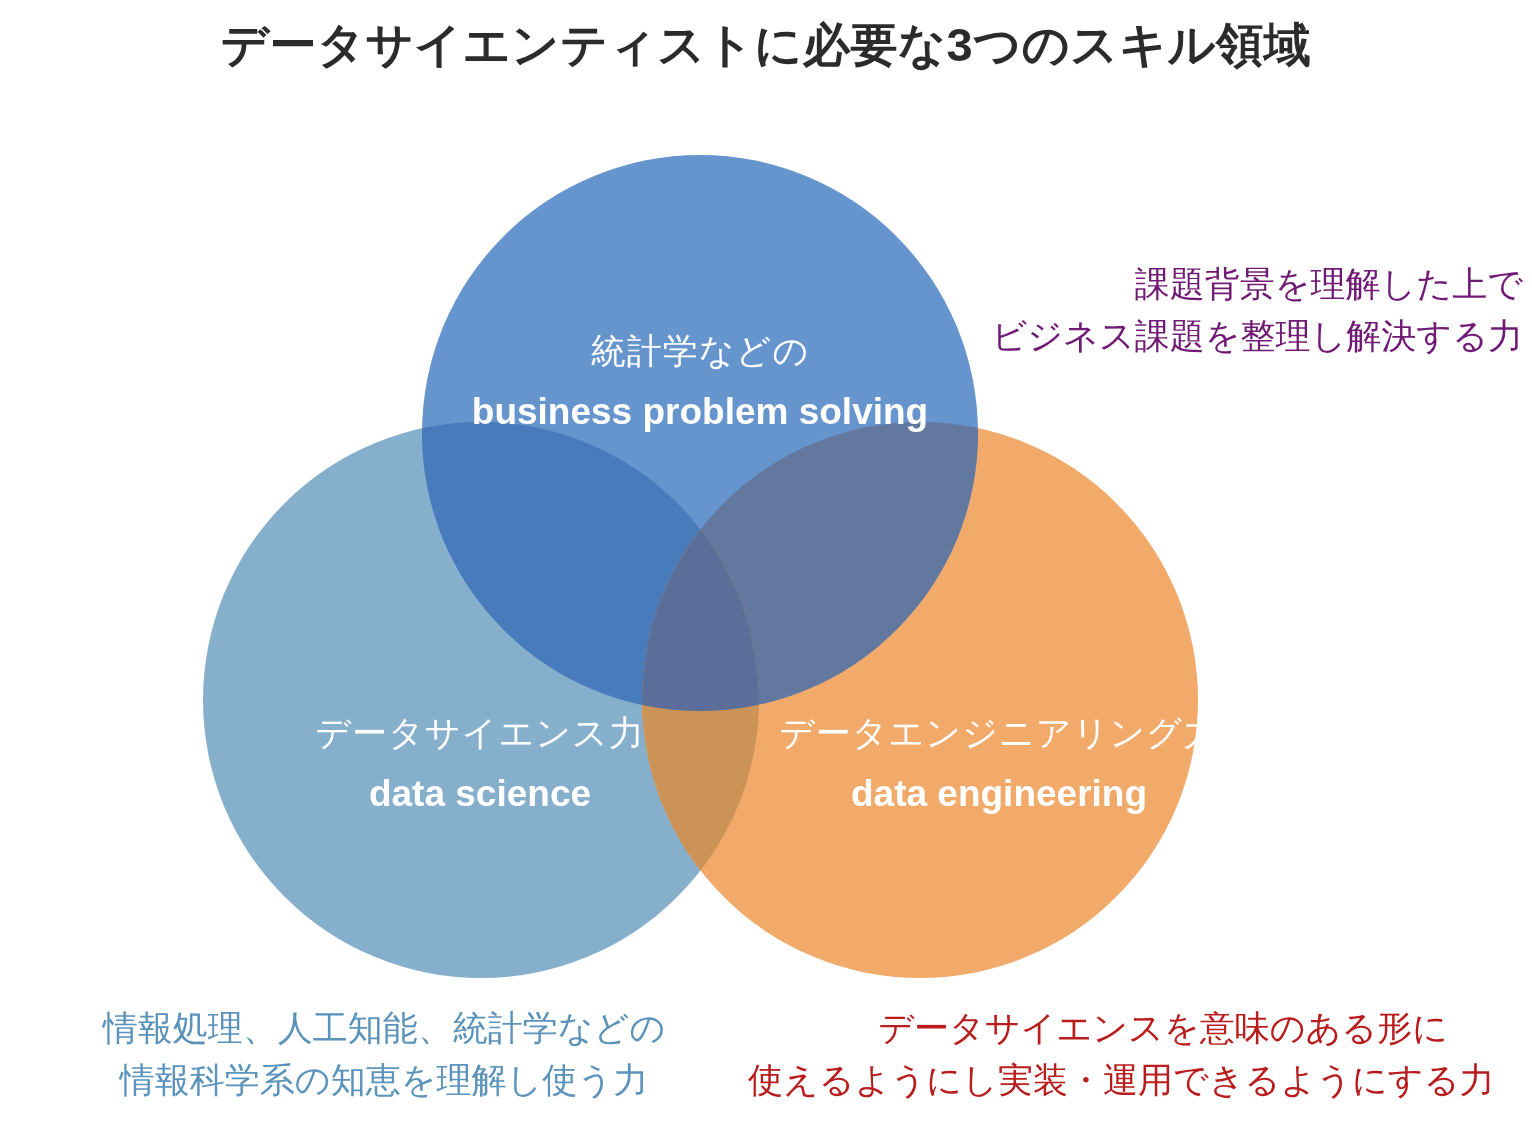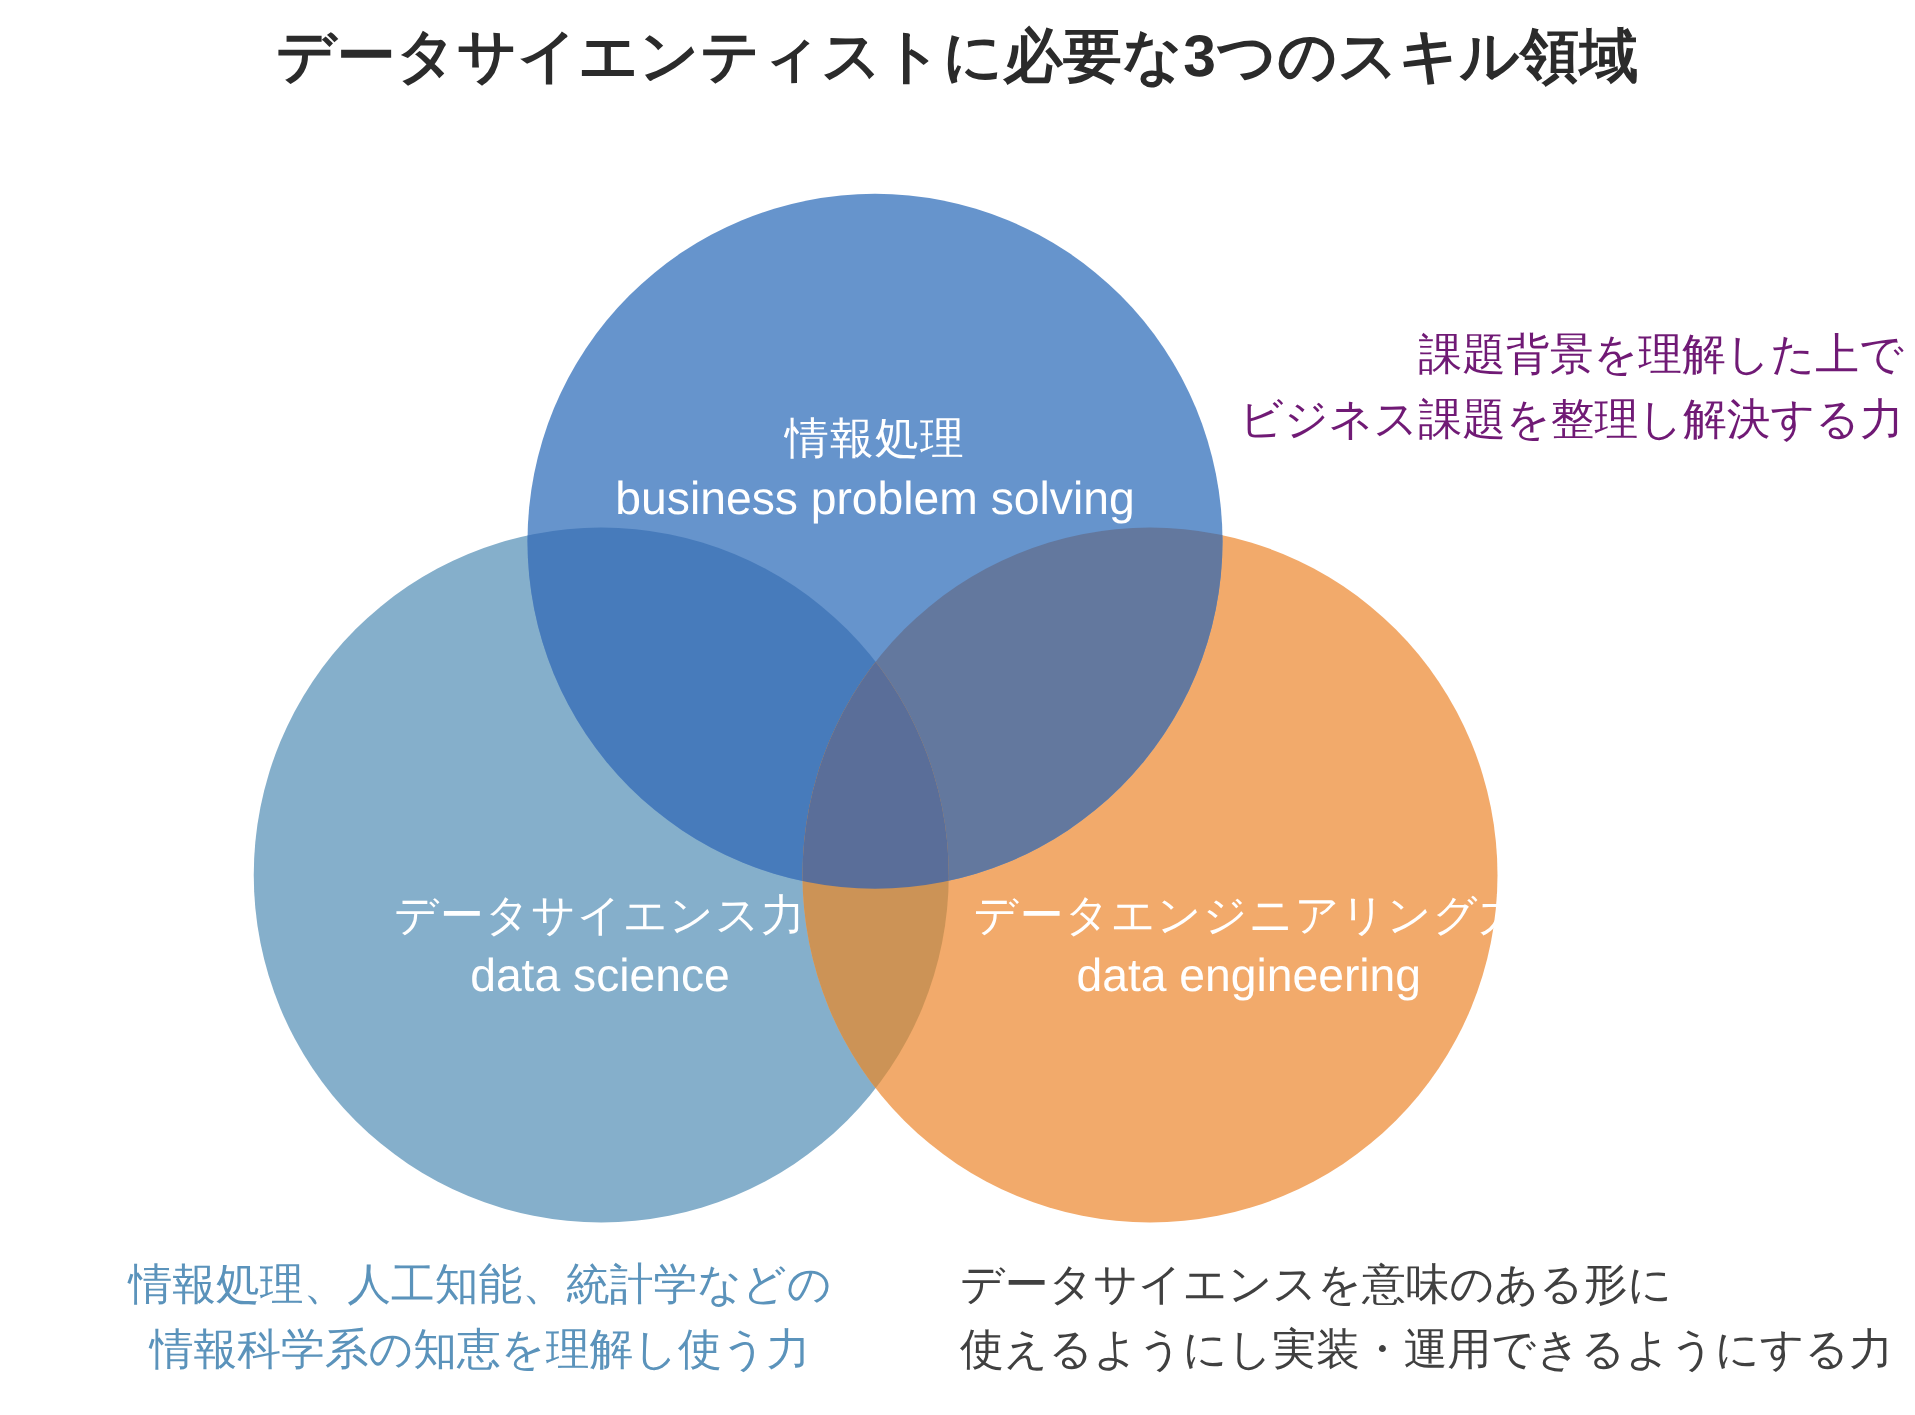--- a/index.html
+++ b/index.html
@@ -58,23 +58,23 @@
   }
   .circle-label .jp {
     display: block;
     font-size: 35px;
     font-weight: 500;
     letter-spacing: 1px;
   }
   .circle-label .en {
     display: block;
     font-size: 37px;
-    font-weight: 400;
+    font-weight: 700;
     letter-spacing: 0px;
-    margin-top: 3px;
+    margin-top: 16px;
   }
 
   #label-business {
     left: 400px;
     top: 330px;
     width: 600px;
   }
   #label-datascience {
     left: 190px;
     top: 712px;
@@ -109,23 +109,22 @@
     top: 1002px;
     width: 600px;
     text-align: center;
     color: #5b93bb;
   }
 
   #anno-dataeng {
     left: 748px;
     top: 1002px;
     width: 700px;
-    text-align: left;
-    color: #404040;
-    margin-left: 20px;
+    text-align: right;
+    color: #b91c1c;
   }
 </style>
 </head>
 <body>
 
 <div id="page">
 
   <h1 id="title">データサイエンティストに必要な3つのスキル領域</h1>
 
   <div id="venn">
@@ -161,21 +160,21 @@
 
       <g clip-path="url(#clip-business)">
         <g clip-path="url(#clip-ds)">
           <circle cx="920" cy="700" r="278" fill="#5a6e99"></circle>
         </g>
       </g>
     </svg>
   </div>
 
   <div class="circle-label" id="label-business">
-    <span class="jp">情報処理</span>
+    <span class="jp">統計学などの</span>
     <span class="en">business problem solving</span>
   </div>
 
   <div class="circle-label" id="label-datascience">
     <span class="jp">データサイエンス力</span>
     <span class="en">data science</span>
   </div>
 
   <div class="circle-label" id="label-dataeng">
     <span class="jp">データエンジニアリング力</span>

